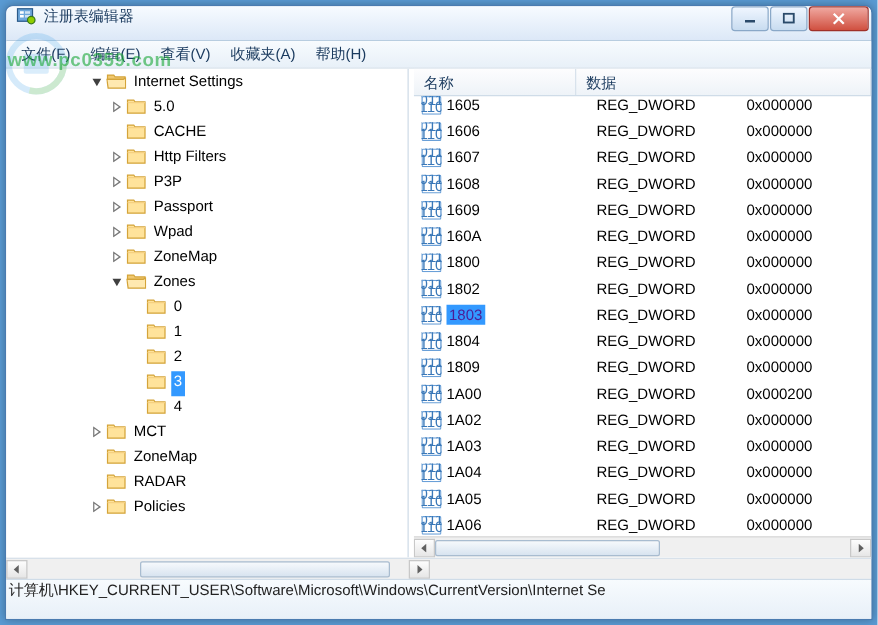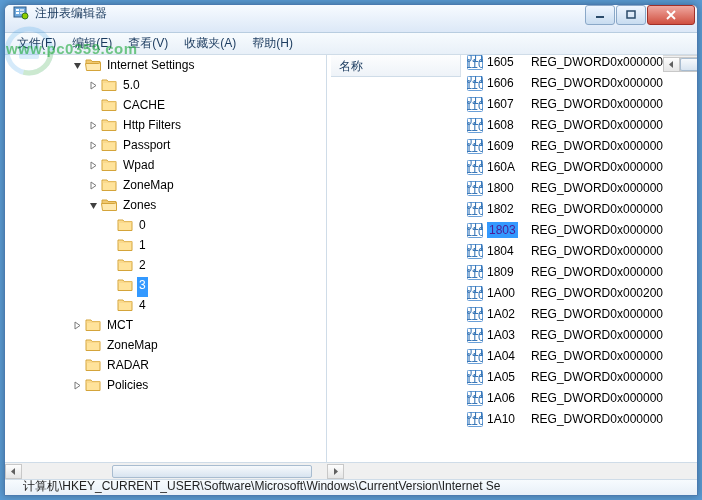--- a/index.html
+++ b/index.html
@@ -13,41 +13,41 @@
 .wbtn{width:30px;height:20px;border:1px solid #8aa8c8;border-radius:3px;background:linear-gradient(#f0f6ff,#c8dcf0);display:flex;align-items:center;justify-content:center}
 .wbtn.close{width:48px;background:linear-gradient(#f0a8a0,#d05040);border-color:#a03028}
 .wbtn svg{display:block}
 .menubar{height:22px;background:linear-gradient(#f7fbfe,#e8f0f8);border-bottom:1px solid #cfdce8;display:flex;align-items:center;padding:0 4px;position:relative}
 .menuitem{padding:14px 8px;color:#1a3a5e;cursor:default;position:relative;z-index:2}
 .watermark1{position:absolute;left:-2px;top:-8px;width:52px;height:52px;z-index:1;opacity:.42;pointer-events:none}
 .watermark2{position:absolute;left:6px;top:40px;color:#1aa838;font-size:15px;font-weight:600;letter-spacing:.5px;z-index:3;opacity:.6;pointer-events:none;font-family:Liberation Sans, sans-serif}
 .body{flex:1;display:flex;background:#fff;overflow:hidden;position:relative}
 .tree{width:322px;border-right:1px solid #cfdce8;overflow:auto;padding:2px 0;position:relative}
 .splitter{width:4px;cursor:ew-resize}
-.list{flex:1;display:flex;flex-direction:row;overflow:hidden}
+.list{flex:1;display:flex;flex-direction:column;overflow:hidden}
 .listhdr{display:flex;background:linear-gradient(#fdfdfe,#eef3f8);border-bottom:1px solid #cfdce8;height:22px}
 .hcol{padding:3px 8px;border-right:1px solid #d8e2ec;color:#1a3a5e}
 .hcol.c1{width:130px}
 .hcol.c2{width:120px}
 .hcol.c3{flex:1}
 .rows{flex:1;overflow:auto}
 .row{display:flex;align-items:flex-start;height:21px;padding-left:6px}
 .row .vico{width:16px;height:15px;margin-right:4px;flex:none}
 .row .c1{width:120px}
 .row .c2{width:120px}
 .row .c3{flex:1}
 .row.sel .c1wrap{background:#3399ff;color:#4c1d95;padding:1px 2px}
 .node{display:flex;height:20px;white-space:nowrap}
 .indent{display:inline-block;width:16px;height:20px;flex:none}
 .tw{width:16px;height:16px;display:flex;align-items:center;justify-content:center;flex:none}
 .tw svg{display:block}
 .fico{width:16px;height:16px;margin-right:4px;flex:none}
 .nlabel{padding:1px 2px}
 .node.sel .nlabel{background:#3399ff;color:#fff}
-.status{height:16px;background:linear-gradient(#f7fbfe,#e8f0f8);border-top:1px solid #cfdce8;display:flex;align-items:flex-end;padding:0 18px;color:#222;white-space:nowrap;overflow:hidden}
+.status{height:32px;background:linear-gradient(#f7fbfe,#e8f0f8);border-top:1px solid #cfdce8;display:flex;align-items:flex-start;padding:0 2px;color:#222;white-space:nowrap;overflow:hidden}
 .hscroll{height:17px;background:#f0f0f0;border-top:1px solid #d8d8d8;display:flex;align-items:center}
 .hscroll .arr{width:17px;height:15px;background:linear-gradient(#fdfdfd,#e6e6e6);border:1px solid #c8c8c8;display:flex;align-items:center;justify-content:center}
 .hscroll .track{flex:1;height:15px;position:relative}
 .hscroll .thumb{position:absolute;height:13px;top:1px;background:linear-gradient(#f6f9fc,#d8e4f0);border:1px solid #a8bcd0;border-radius:2px}
 </style>
 </head>
 <body>
 
 <div class="window">
 
@@ -170,20 +170,37 @@
           <span class="indent"></span>
           <span class="tw">
             <svg width="9" height="9">
               <path d="M2 1 L7 4.5 L2 8 z" fill="none" stroke="#7a7a7a"></path>
             </svg>
           </span>
           <span class="fico"><svg width="16" height="16" viewBox="0 0 16 16">
               <path d="M1 3 h5 l1 1.5 h8 v9 h-14 z" fill="#ffe39b" stroke="#d4a43a"></path>
               <path d="M1 5 h14" stroke="#f5d080"></path>
             </svg></span>
+          <span class="nlabel">P3P</span>
+        </div>
+        <div class="node">
+          <span class="indent"></span>
+          <span class="indent"></span>
+          <span class="indent"></span>
+          <span class="indent"></span>
+          <span class="indent"></span>
+          <span class="tw">
+            <svg width="9" height="9">
+              <path d="M2 1 L7 4.5 L2 8 z" fill="none" stroke="#7a7a7a"></path>
+            </svg>
+          </span>
+          <span class="fico"><svg width="16" height="16" viewBox="0 0 16 16">
+              <path d="M1 3 h5 l1 1.5 h8 v9 h-14 z" fill="#ffe39b" stroke="#d4a43a"></path>
+              <path d="M1 5 h14" stroke="#f5d080"></path>
+            </svg></span>
           <span class="nlabel">Passport</span>
         </div>
         <div class="node">
           <span class="indent"></span>
           <span class="indent"></span>
           <span class="indent"></span>
           <span class="indent"></span>
           <span class="indent"></span>
           <span class="tw">
             <svg width="9" height="9">
@@ -356,20 +373,21 @@
             </svg></span>
           <span class="nlabel">Policies</span>
         </div>
       </div>
 
     <div class="splitter"></div>
 
     <div class="list">
       <div class="listhdr">
         <div class="hcol c1">名称</div>
+        <div class="hcol c3">数据</div>
       </div>
       <div class="rows" id="rows">
           <div class="row">
             <span class="vico"><svg width="16" height="15" viewBox="0 0 16 15">
                 <rect x="0.5" y="0.5" width="15" height="14" rx="1" fill="#fff" stroke="#6aa0d8"></rect>
                 <text x="8" y="7" font-size="6" fill="#3a78b8" text-anchor="middle" font-family="Arial">011</text>
                 <text x="8" y="13" font-size="6" fill="#3a78b8" text-anchor="middle" font-family="Arial">110</text>
               </svg></span>
             <span class="c1"><span class="c1wrap">1605</span></span>
             <span class="c2">REG_DWORD</span>

